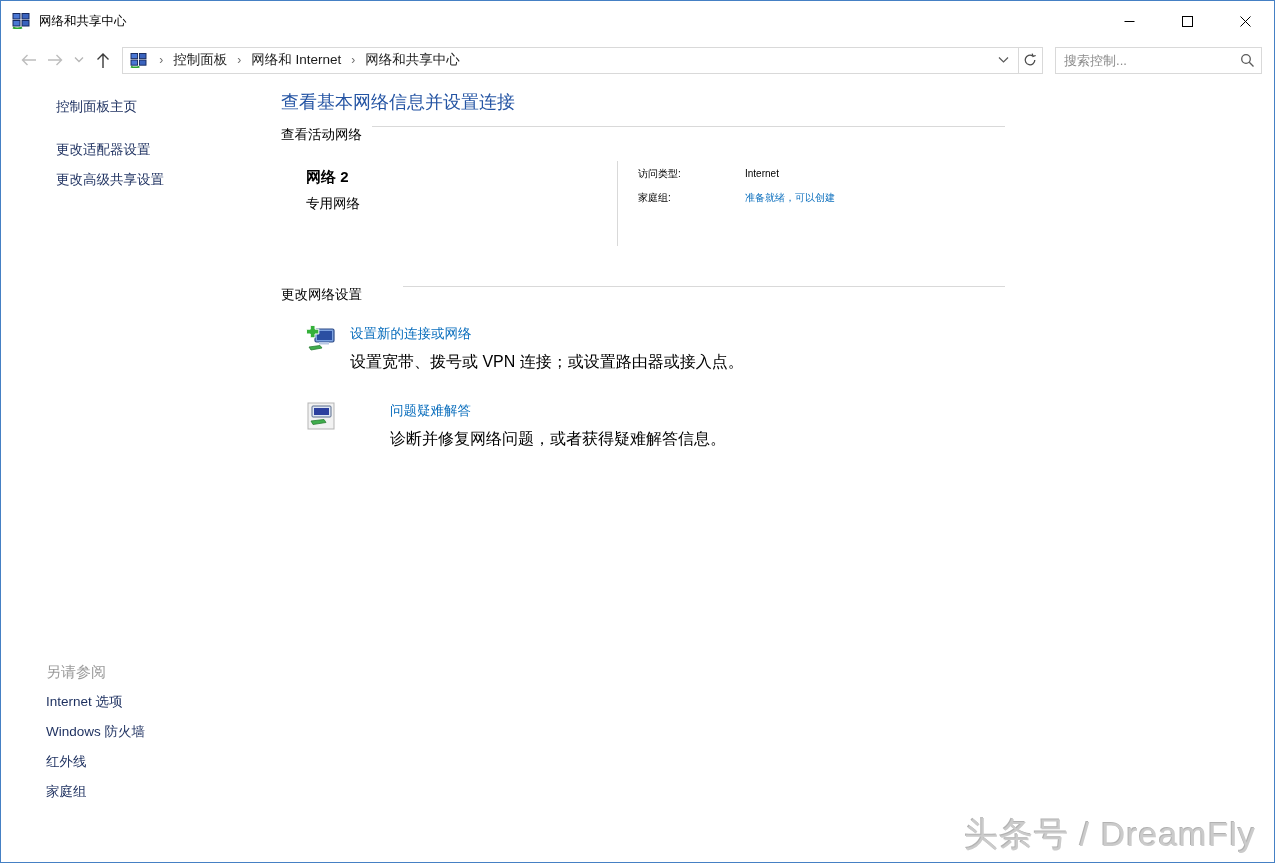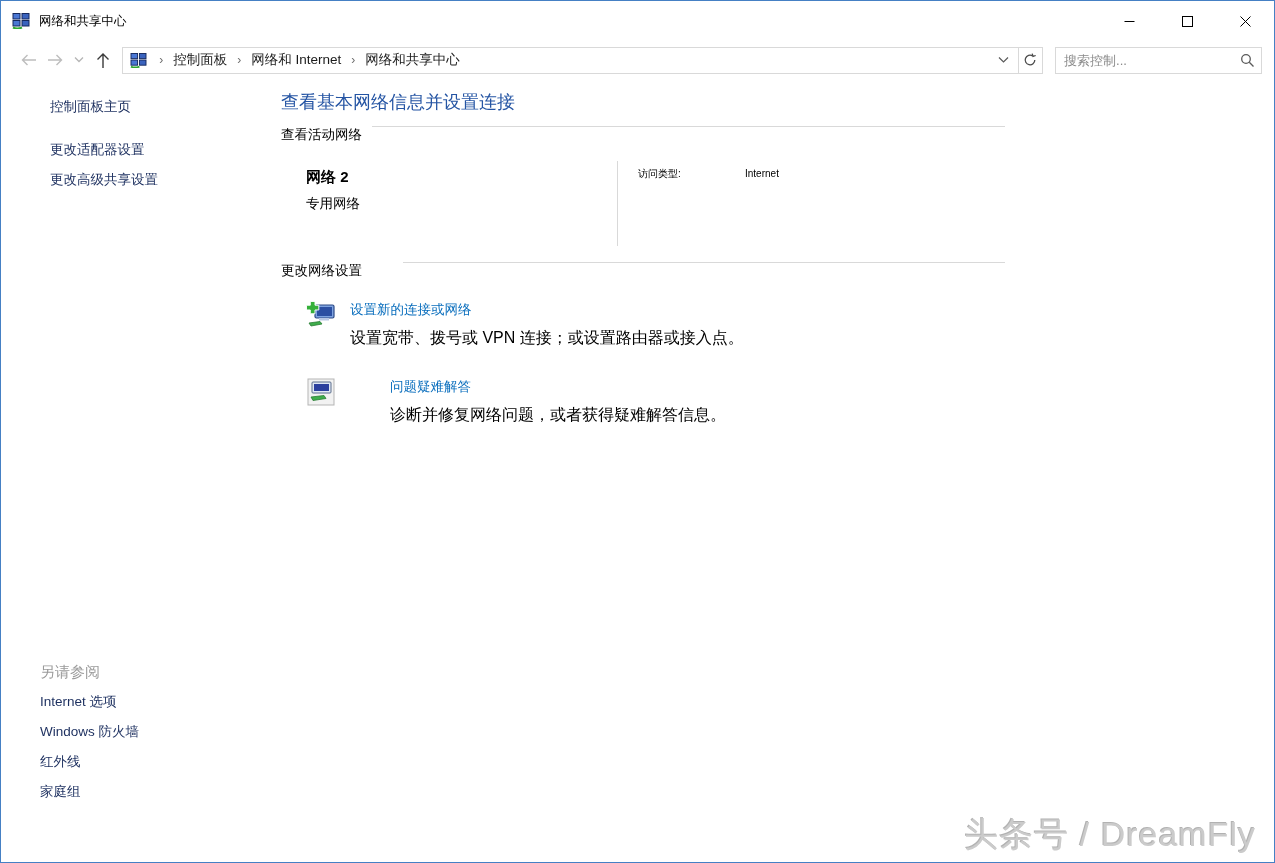--- a/index.html
+++ b/index.html
@@ -66,21 +66,21 @@
   .menubar {
     height: 31px; display: flex; align-items: center;
     padding-left: 13px; background: #fff;
     border-bottom: 1px solid #eef2f6;
   }
   .menu-item { font-size: 13px; color: #111; padding: 4px 10px; margin-right: 5px; }
 
   
   .client { position: relative; height: 752px; background: #fff; }
 
-  .sidebar { position: absolute; left: 2px; top: 0; bottom: 0; width: 280px; padding: 18px 0 0 47px; }
+  .sidebar { position: absolute; left: 8px; top: 0; bottom: 0; width: 280px; padding: 18px 0 0 47px; }
   .sidebar-home { font-size: 13.5px; color: #1b2e5e; line-height: 20px; margin-bottom: 18px; }
   .sidebar-link { font-size: 13.5px; color: #1b2e5e; line-height: 30px; white-space: nowrap; }
   .sidebar-bottom { position: absolute; left: 37px; bottom: 24px; }
   .see-also-header { font-size: 15px; color: #9a9a9a; line-height: 30px; }
 
   .main { position: absolute; left: 280px; top: 0; width: 724px; }
   .page-title { font-size: 18px; font-weight: 400; color: #2454a3; margin-top: 12px; line-height: 22px; }
 
   .section-header { display: flex; margin-top: 13px; }
   .section-header .sec-label { font-size: 13.5px; color: #000; white-space: nowrap; }
@@ -91,21 +91,21 @@
   .net-name { font-size: 15px; font-weight: bold; margin-top: 7px; }
   .net-type { font-size: 13.5px; margin-top: 8px; }
   .net-right { padding-left: 20px; padding-top: 1px; }
   .detail-row { display: flex; align-items: center; line-height: 24px; font-size: 10px; }
   .detail-label { width: 107px; color: #000; }
   .detail-value { color: #000; }
   .link { color: #0a6ebd; cursor: pointer; }
   .conn-value { display: flex; align-items: center; }
   .conn-value .eth-icon { margin-right: 7px; }
 
-  .settings-header { margin-top: 16px; gap: 31px; }
+  .settings-header { margin-top: 40px; gap: 31px; }
 
   .task { display: flex; margin-top: 19px; padding-left: 25px; }
   .task + .task { margin-top: 27px; gap: 40px; }
   .task-icon { width: 30px; height: 30px; flex: 0 0 auto; margin-right: 14px; margin-top: 1px; }
   .task-title { font-size: 13.5px; line-height: 17px; padding-top: 2px; }
   .task-desc { font-size: 16px; color: #000; margin-top: 10px; }
 
   .watermark {
     position: absolute; right: 18px; bottom: 4px;
     font-size: 34px; color: #cbcbcb; letter-spacing: 1px;
@@ -233,20 +233,24 @@
       <div class="active-net">
         <div class="net-left">
           <div class="net-name">网络 2</div>
           <div class="net-type">专用网络</div>
         </div>
         <div class="net-right">
           <div class="detail-row">
             <span class="detail-label">访问类型:</span>
             <span class="detail-value">Internet</span>
           </div>
+          <div class="detail-row">
+            <span class="detail-label">家庭组:</span>
+            <span class="detail-value link">准备就绪，可以创建</span>
+          </div>
         </div>
       </div>
 
       <div class="section-header settings-header">
         <span class="sec-label">更改网络设置</span>
         <span class="sec-rule"></span>
       </div>
 
       <div class="task">
         <svg class="task-icon" viewBox="0 0 30 30">

